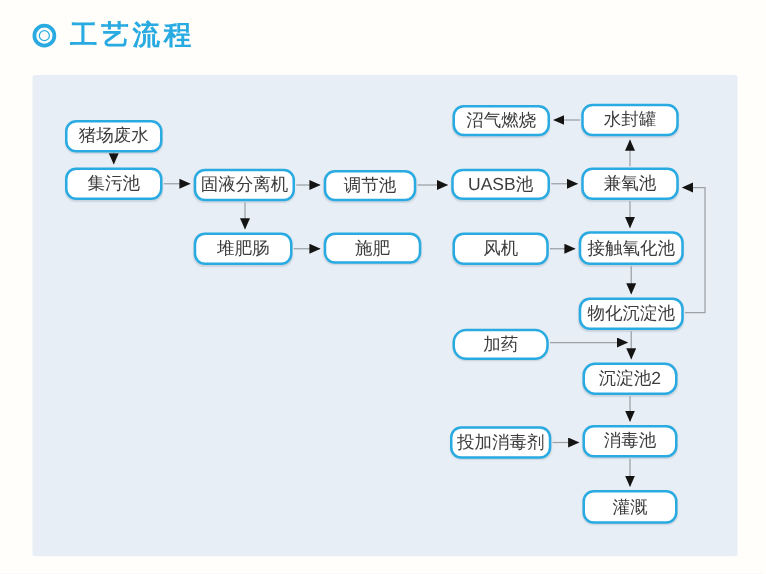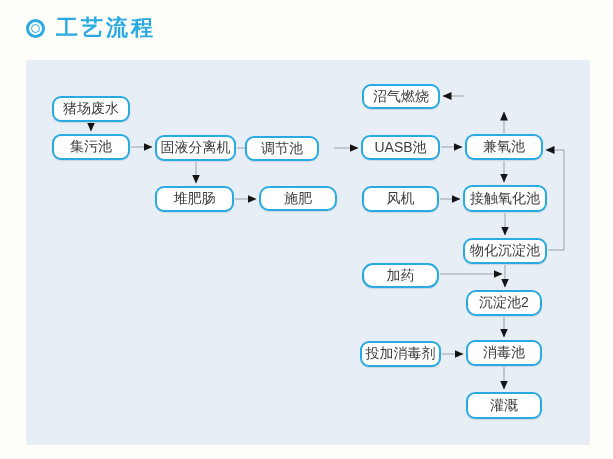--- a/index.html
+++ b/index.html
@@ -74,26 +74,27 @@
       <polyline points="440,274 502,274" marker-end="url(#arrow)"></polyline>
       <polyline points="504,317 504,337" marker-end="url(#arrow)"></polyline>
       <polyline points="442,354 463,354" marker-end="url(#arrow)"></polyline>
       <polyline points="504,367 504,389" marker-end="url(#arrow)"></polyline>
     </svg>
 
   <div id="nodes">
       <div class="node" style="left: 52px; top: 96px; width: 78px; height: 26px;">猪场废水</div>
       <div class="node" style="left: 52px; top: 134px; width: 78px; height: 26px;">集污池</div>
       <div class="node" style="left: 155px; top: 135px; width: 81px; height: 26px;">固液分离机</div>
-      <div class="node" style="left: 245px; top: 136px; width: 74px; height: 25px;">调节池</div>
+      <div class="node" style="left: 259px; top: 136px; width: 74px; height: 25px;">调节池</div>
       <div class="node" style="left: 361px; top: 135px; width: 79px; height: 25px;">UASB池</div>
       <div class="node" style="left: 465px; top: 134px; width: 78px; height: 26px;">兼氧池</div>
       <div class="node" style="left: 362px; top: 84px; width: 78px; height: 25px;">沼气燃烧</div>
+      <div class="node" style="left: 465px; top: 83px; width: 78px; height: 26px;">水封罐</div>
       <div class="node" style="left: 155px; top: 186px; width: 79px; height: 26px;">堆肥肠</div>
-      <div class="node" style="left: 259px; top: 186px; width: 78px; height: 25px; border-radius: 10px;">施肥</div>
+      <div class="node" style="left: 259px; top: 186px; width: 78px; height: 25px;">施肥</div>
       <div class="node" style="left: 463px; top: 185px; width: 84px; height: 27px;">接触氧化池</div>
       <div class="node" style="left: 362px; top: 186px; width: 77px; height: 26px;">风机</div>
       <div class="node" style="left: 463px; top: 238px; width: 84px; height: 26px;">物化沉淀池</div>
       <div class="node" style="left: 362px; top: 263px; width: 77px; height: 25px; border-radius: 11px;">加药</div>
       <div class="node" style="left: 466px; top: 290px; width: 76px; height: 26px; border-radius: 10px;">沉淀池2</div>
       <div class="node" style="left: 360px; top: 341px; width: 81px; height: 26px; text-align: right;">投加消毒剂</div>
       <div class="node" style="left: 466px; top: 340px; width: 76px; height: 26px;">消毒池</div>
       <div class="node" style="left: 466px; top: 392px; width: 76px; height: 27px;">灌溉</div>
     </div>
 

